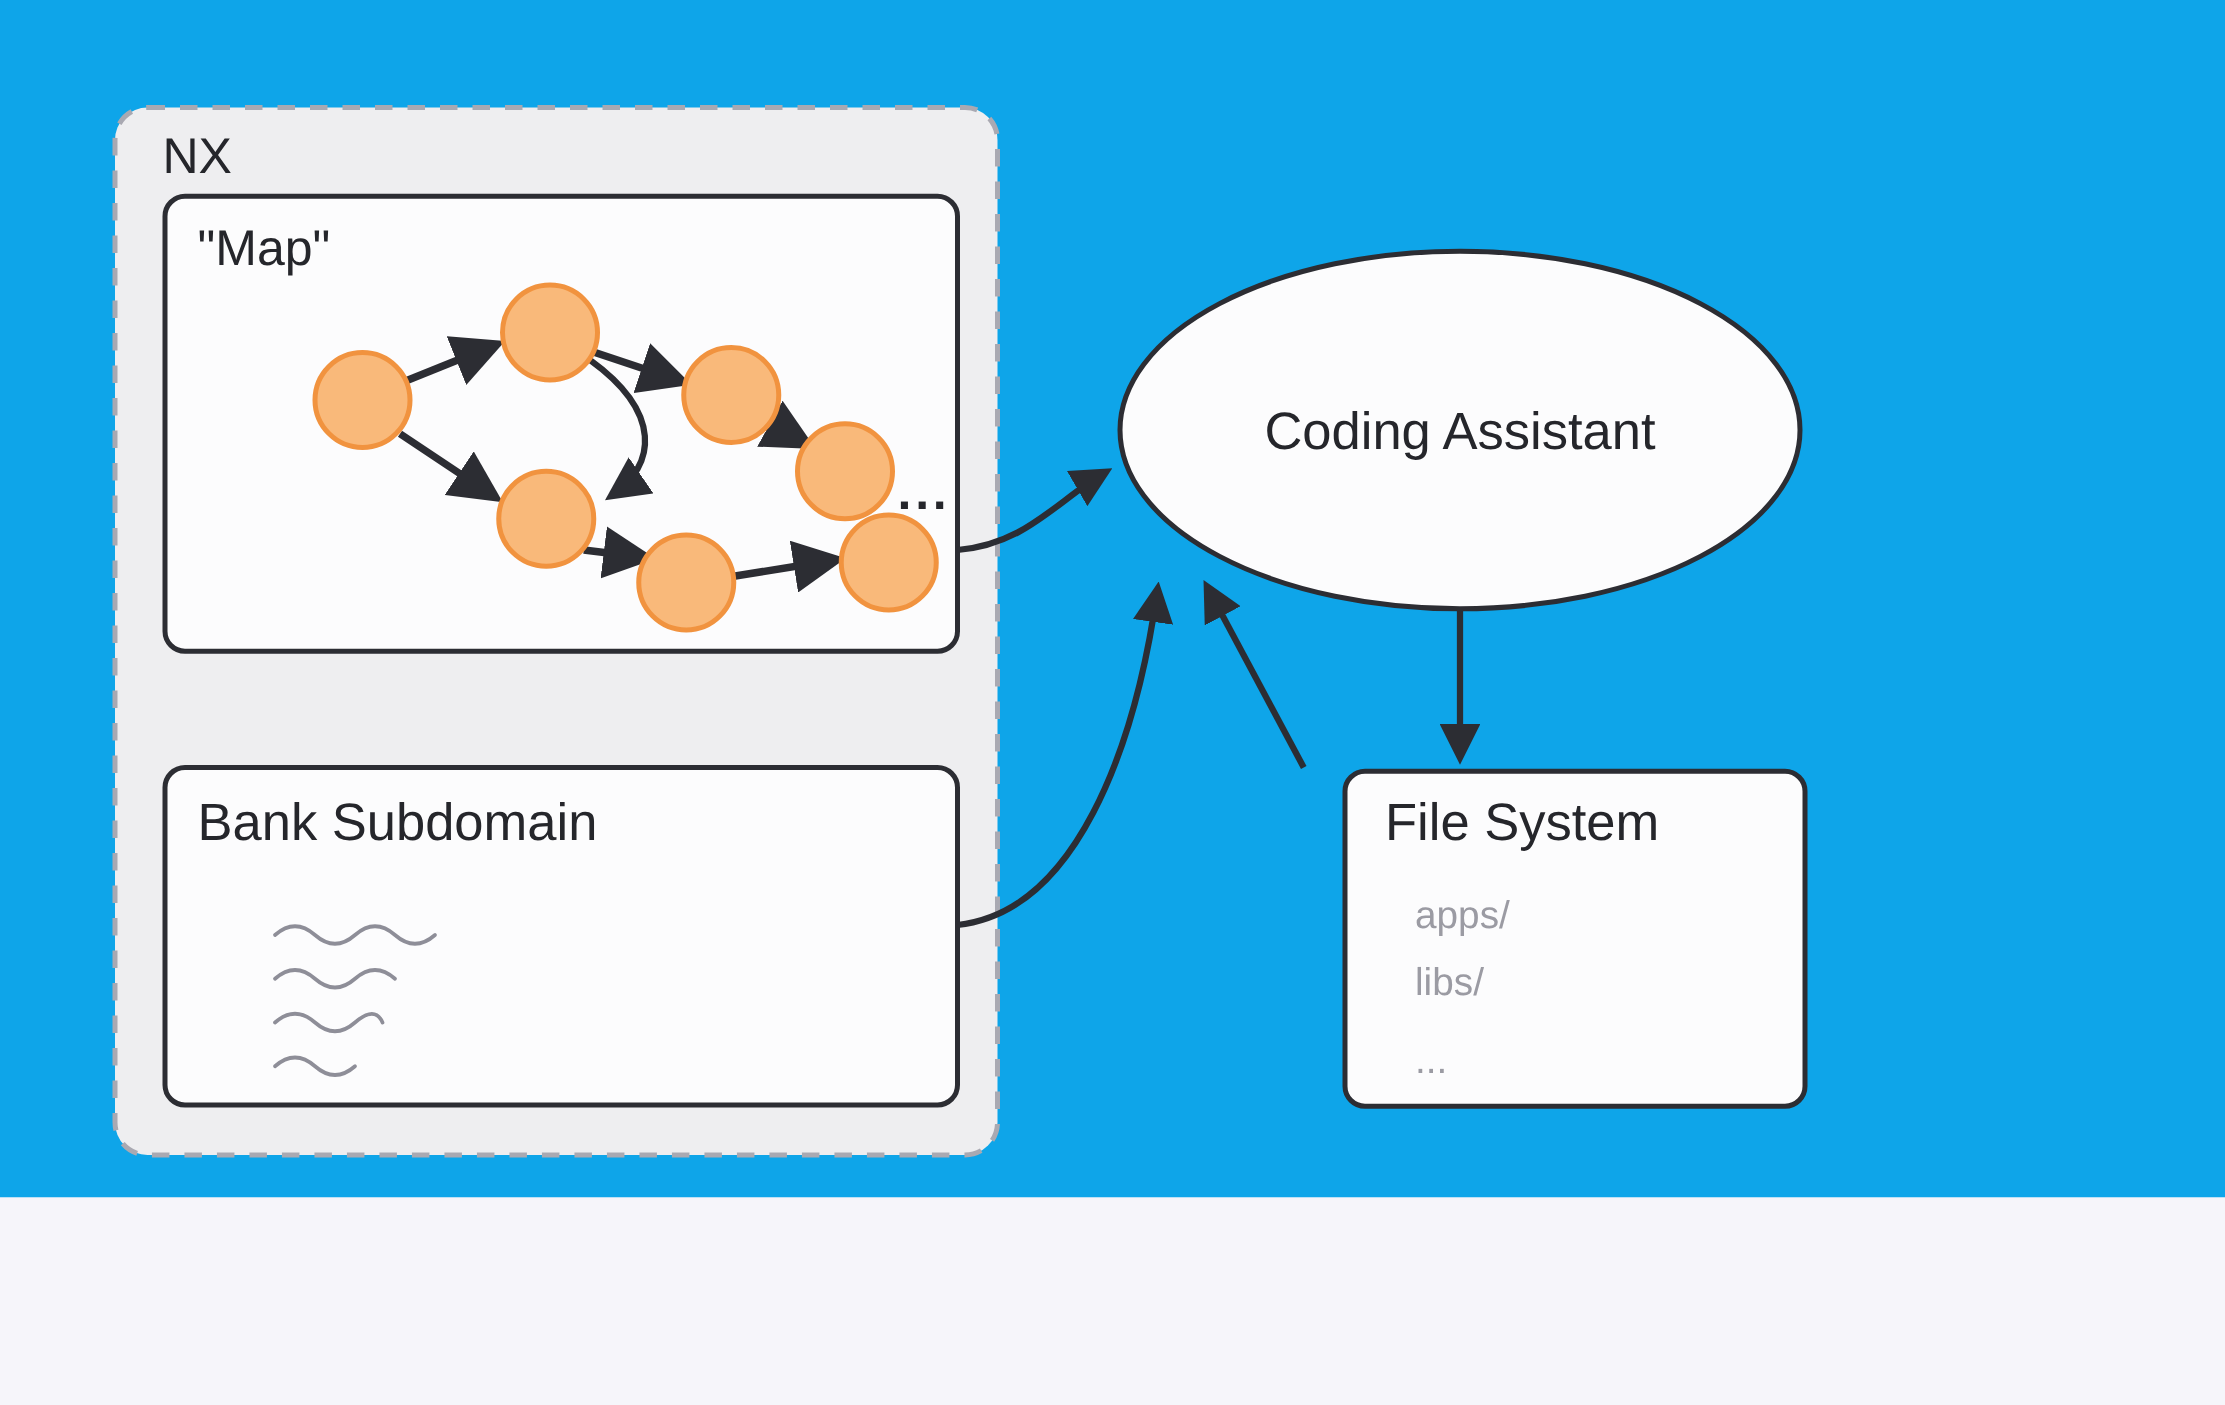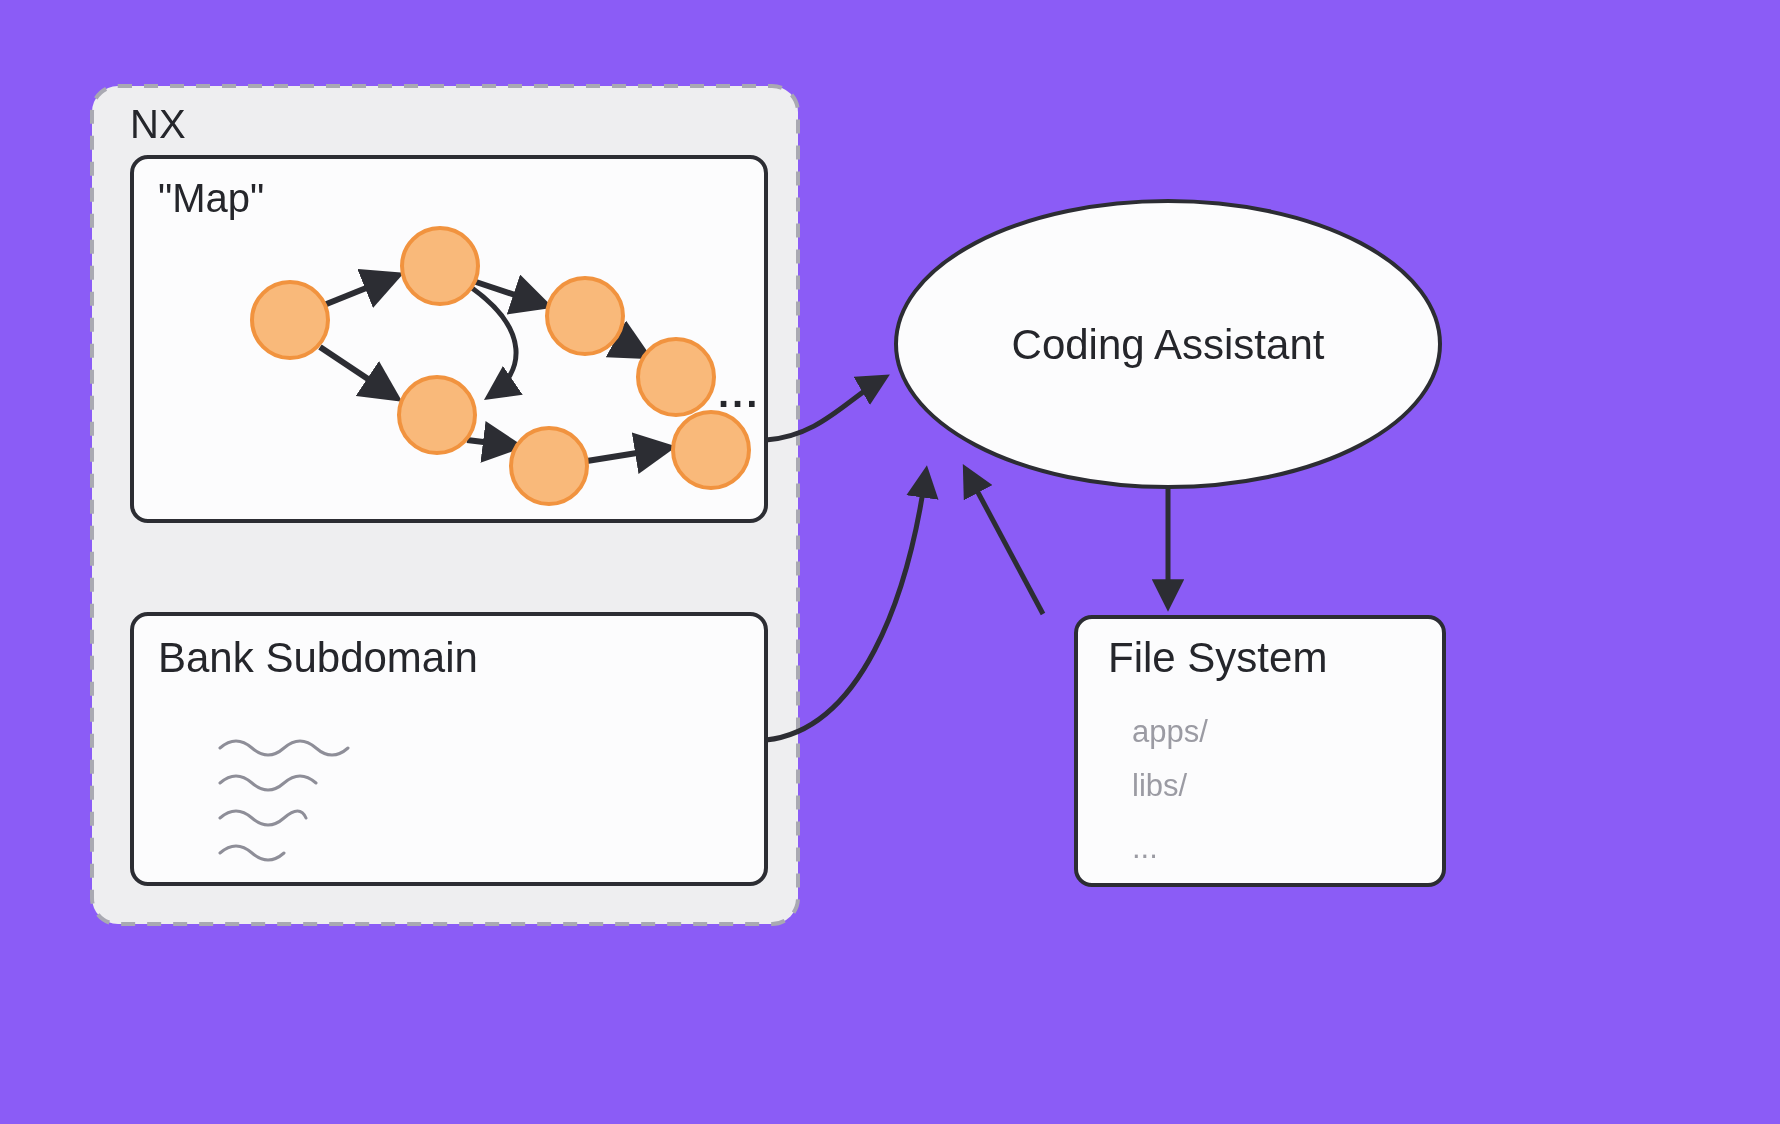--- a/index.html
+++ b/index.html
@@ -3,22 +3,22 @@
 <meta charset="utf-8">
 <style>
   html, body {
     margin: 0;
     padding: 0;
     background: #f6f5fa;
   }
   #stage {
     position: relative;
     width: 1780px;
-    height: 1124px;
-    background: #8b5cf6;
+    height: 958px;
+    background: #0ea5e9;
     overflow: hidden;
     font-family: "Liberation Sans", sans-serif;
   }
   #diagram-svg {
     position: absolute;
     inset: 0;
     width: 1780px;
     height: 1124px;
     display: block;
   }

